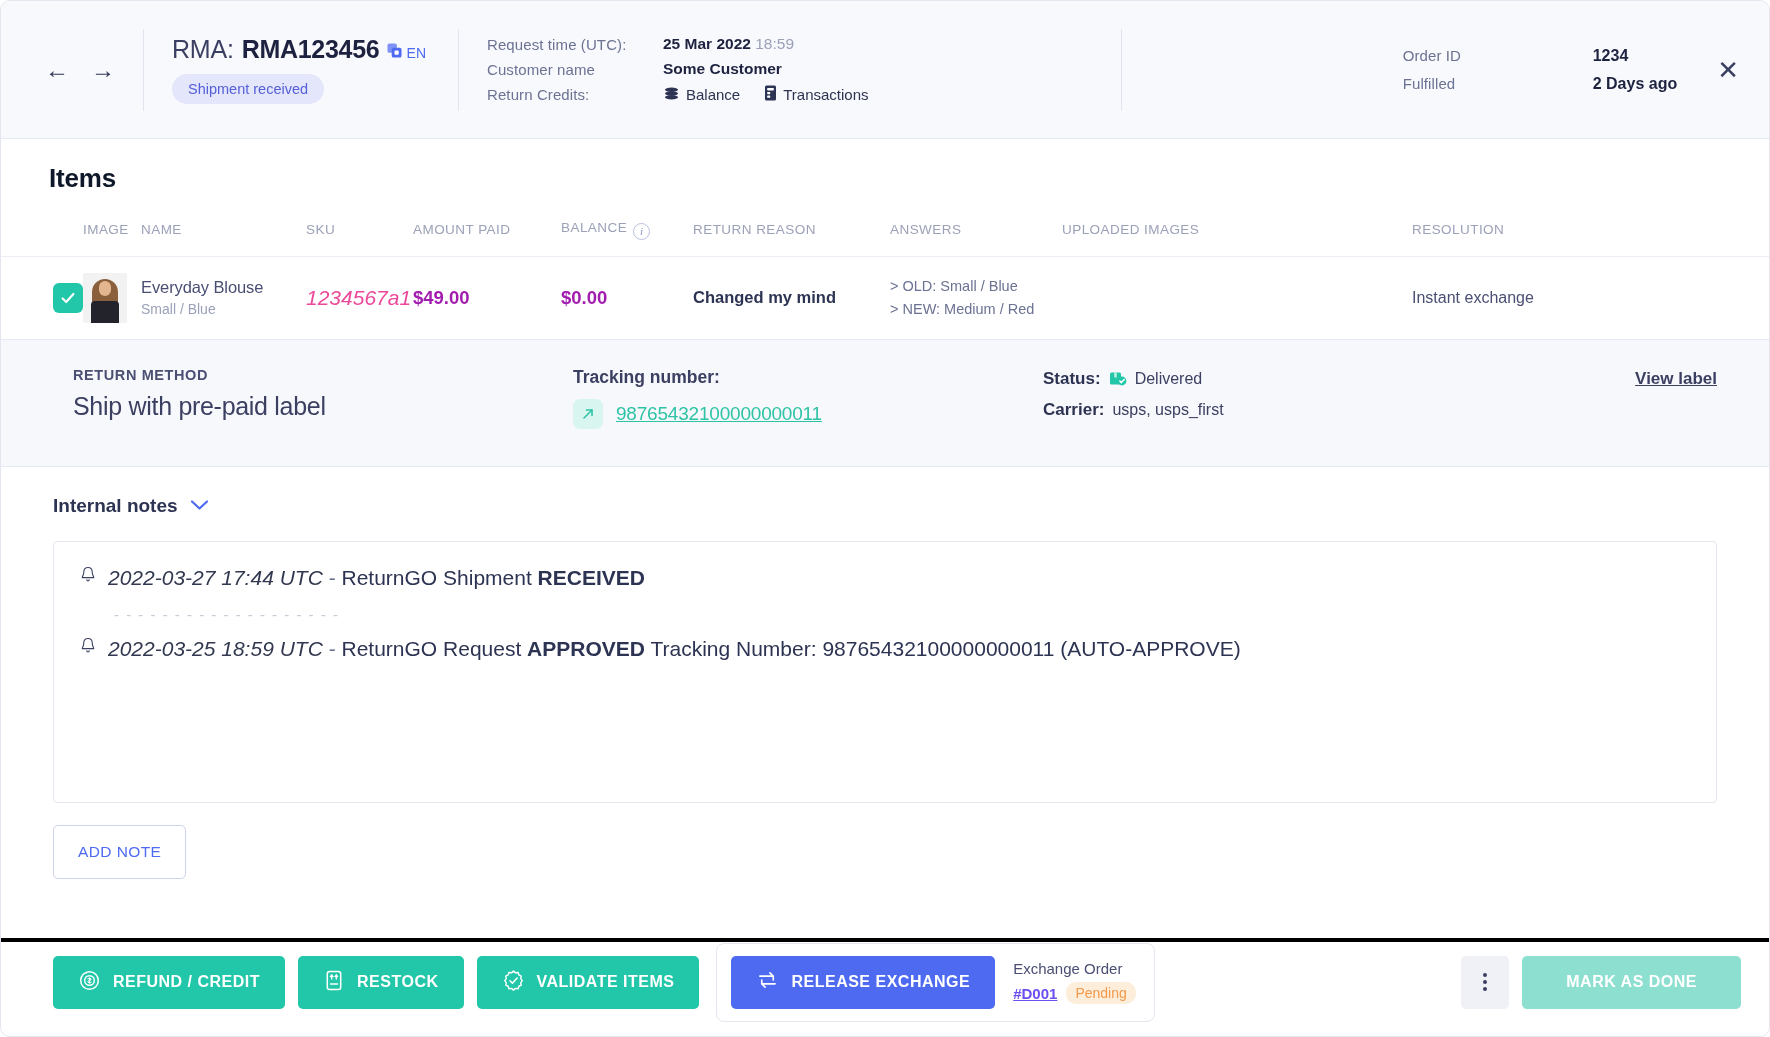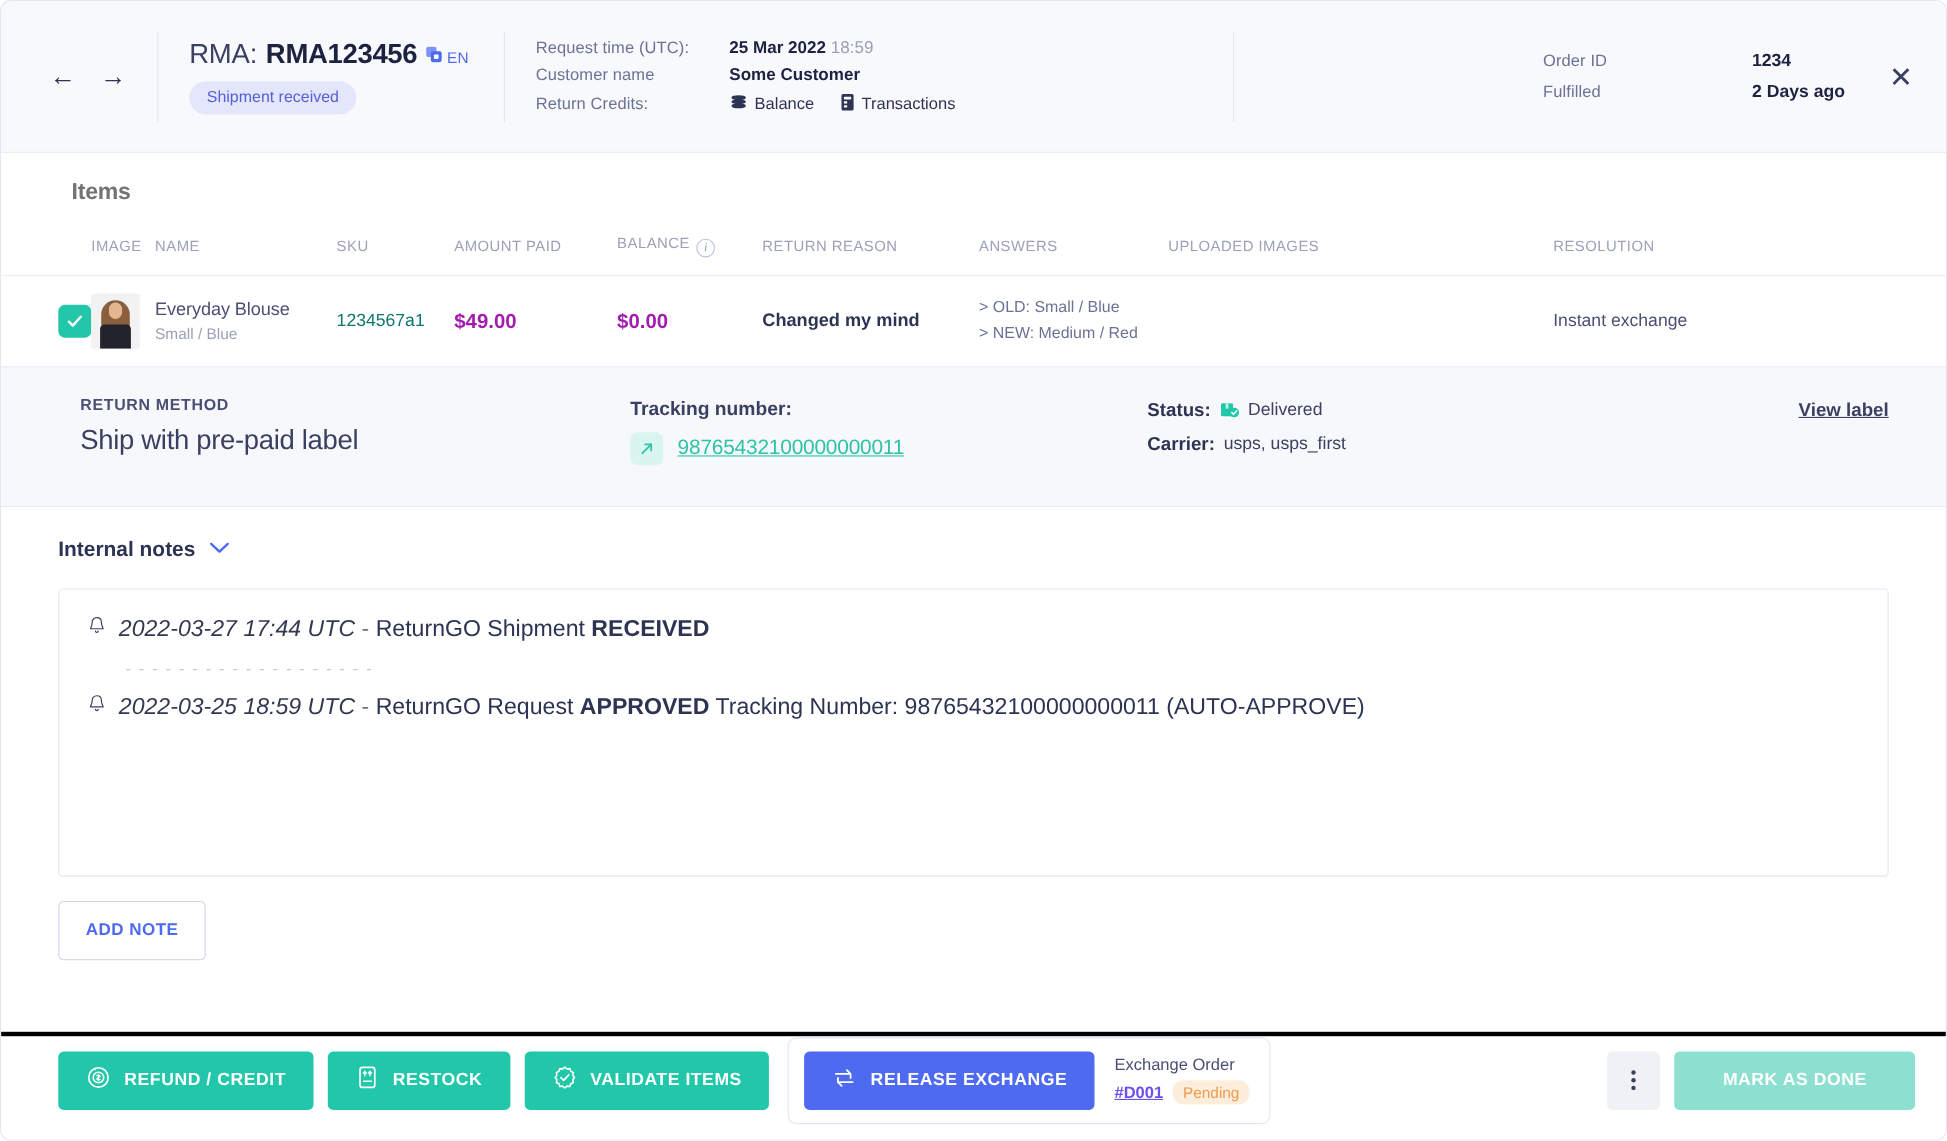--- a/index.html
+++ b/index.html
@@ -68,22 +68,22 @@
 
   .close-btn {
     font-size: 26px; color: #3b4062; cursor: pointer;
     line-height: 1; margin-left: 34px; padding: 6px;
     user-select: none;
   }
 
   
   .items-section { padding: 24px 0 0 0; background: #fff; flex-shrink: 0; }
   .items-title {
-    font-size: 21px; color: #737373; font-weight: bold;
-    padding: 0 0 0 64px; letter-spacing: -.2px;
+    font-size: 26px; color: #0f172a; font-weight: bold;
+    padding: 0 0 0 48px; letter-spacing: -.2px;
   }
   table.items { width: 100%; border-collapse: collapse; margin-top: 26px; }
   table.items th {
     font-size: 13.5px; color: #9ba1b7; font-weight: normal;
     letter-spacing: .45px; text-align: left; padding: 0 0 16px 0;
     border-bottom: 1px solid #eceef6; white-space: nowrap;
   }
   table.items td { padding: 16px 0; vertical-align: middle; }
   .c-check { width: 58px; padding-left: 52px !important; }
   .c-image { width: 58px; }
@@ -115,21 +115,21 @@
   .thumb .face {
     position:absolute; left:16px; top:8px; width:12px; height:15px;
     background:#e3b68f; border-radius: 6px 6px 6px 6px;
   }
   .thumb .body {
     position:absolute; left:8px; top:28px; width:28px; height:22px;
     background:#23232b; border-radius: 4px 4px 0 0;
   }
   .itm-name { font-size: 16.5px; color: #4a4f73; letter-spacing: -.1px; }
   .itm-variant { font-size: 14px; color: #9ba1b7; margin-top: 4px; }
-  .itm-sku { font-size: 16px; color: #0f766e; }
+  .itm-sku { font-size: 21px; color: #ec4899; font-style: italic; }
   .itm-money { font-size: 18.5px; color: #a21caf; font-weight: bold; }
   .itm-reason { font-size: 16.5px; color: #2d3352; font-weight: bold; }
   .ans-line { font-size: 14.5px; color: #6b7293; white-space: nowrap; }
   .ans-line + .ans-line { margin-top: 7px; }
   .itm-res { font-size: 16px; color: #4a4f73; }
   .info-i {
     display: inline-flex; align-items:center; justify-content:center;
     width: 17px; height: 17px; border-radius: 50%;
     border: 1px solid #b9c0e0; color: #8e97bd;
     font-size: 11px; font-style: italic; margin-left: 6px;
@@ -188,21 +188,21 @@
   .note-text .ts { font-style: italic; color: #32384f; }
   .note-text .dash { color: #6b7293; }
   .note-text b { font-weight: bold; }
   .note-sep {
     color: #c5cad8; font-size: 15px; letter-spacing: 1.5px;
     margin: 14px 0 12px 34px; user-select:none;
   }
   .add-note {
     margin-top: 22px; align-self: flex-start;
     border: 1px solid #ccd3ea; border-radius: 5px;
-    background: #fff; color: #4e6af0; font-weight: bold;
+    background: #fff; color: #4e6af0; font-weight: normal;
     font-size: 15.5px; letter-spacing: .4px;
     padding: 17px 24px; cursor: pointer;
     font-family: "Liberation Sans", sans-serif;
   }
 
   
   .footer {
     border-top: 4px solid #000000;
     padding: 3px 28px 17px 52px;
     display: flex; align-items: center; gap: 13px;

